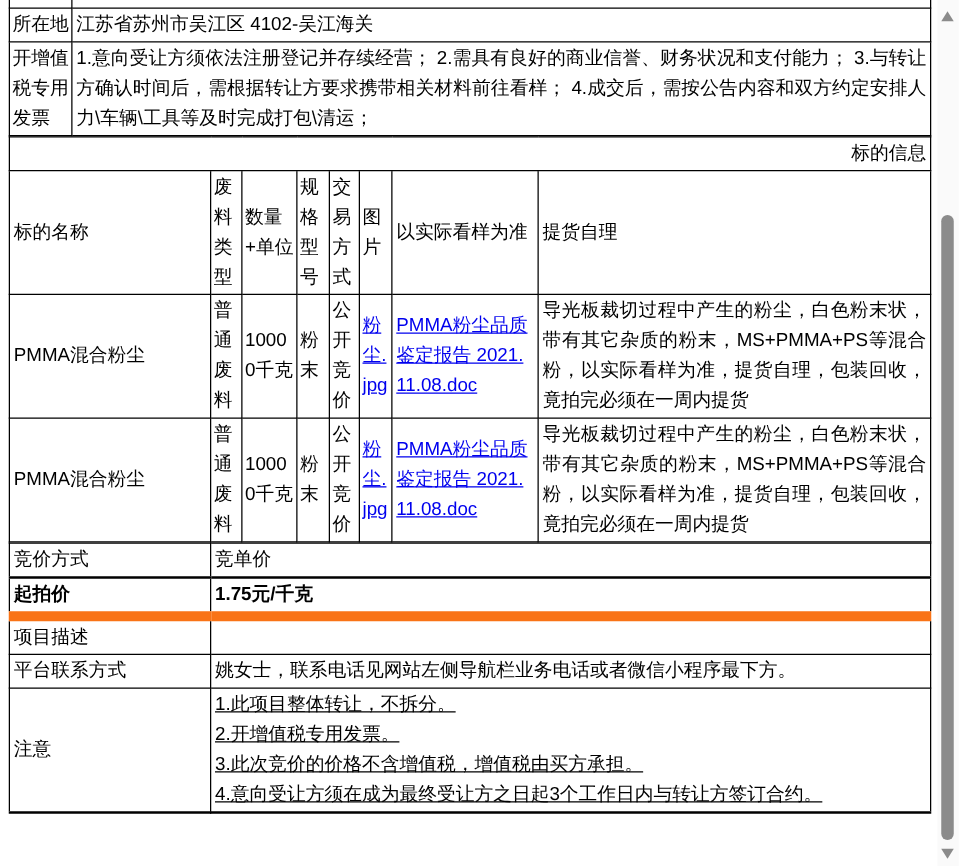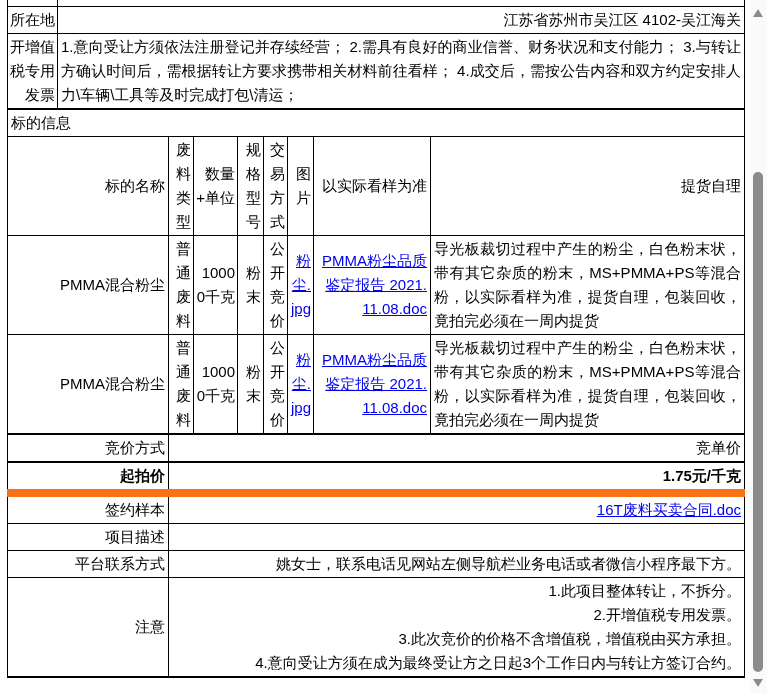--- a/index.html
+++ b/index.html
@@ -5,31 +5,31 @@
   html,body{margin:0;padding:0;}
   body{
     width:767px;height:693px;overflow:hidden;position:relative;
     background:#ffffff;
     font-family:"Liberation Sans","DejaVu Sans",sans-serif;
     font-size:15px;color:#000;
   }
   .table-wrap{position:absolute;left:7px;top:0;width:738px;}
   table{border-collapse:collapse;table-layout:fixed;width:738px;}
   td,th{border:1px solid #000;padding:1px 3px;vertical-align:middle;
-        font-weight:normal;text-align:right;word-break:break-all;line-height:24px;}
+        font-weight:normal;text-align:left;word-break:break-all;line-height:24px;}
   #tbl-info{margin-top:-20px;}
   .sliver td{height:23px;}
   .justify{text-align:justify;}
   a.link{color:#0000EE;text-decoration:underline;cursor:pointer;}
-  .center{text-align:left;}
+  .center{text-align:right;}
   .bold{font-weight:bold;}
   .narrow{padding:1px 2px;}
   .price-row td{border-top:2px solid #000;border-bottom:8px solid #f97316;}
   #tbl-detail{border-bottom:2px solid #000;}
-  .note-line{line-height:24px;}
+  .note-line{line-height:24px;text-decoration:underline;}
   
   .scrollbar{position:absolute;right:0;top:0;width:17px;height:693px;background:#fafafa;}
   .sb-arrow{position:absolute;left:3px;width:0;height:0;border-left:5.5px solid transparent;border-right:5.5px solid transparent;cursor:pointer;}
   .sb-up{top:9px;border-bottom:8px solid #8b8b8b;}
   .sb-down{top:679px;border-top:8px solid #8b8b8b;}
   .sb-thumb{position:absolute;left:3px;top:172px;width:10px;height:500px;background:#8b8b8b;border-radius:5px;cursor:pointer;}
 </style>
 </head>
 <body>
 
@@ -111,24 +111,20 @@
       </colgroup>
     <tbody>
         <tr style="height:22px">
       <td>竞价方式</td>
       <td>竞单价</td>
     </tr>
     <tr class="price-row" style="height:23px">
       <td class="bold">起拍价</td>
       <td class="bold">1.75元/千克</td>
     </tr>
-    <tr style="height:24px">
-      <td>签约样本</td>
-      <td><a class="link">16T废料买卖合同.doc</a></td>
-    </tr>
     <tr style="height:22px">
       <td>项目描述</td>
       <td></td>
     </tr>
     <tr style="height:25px">
       <td>平台联系方式</td>
       <td>姚女士，联系电话见网站左侧导航栏业务电话或者微信小程序最下方。</td>
     </tr>
     <tr style="height:96px">
       <td>注意</td>

